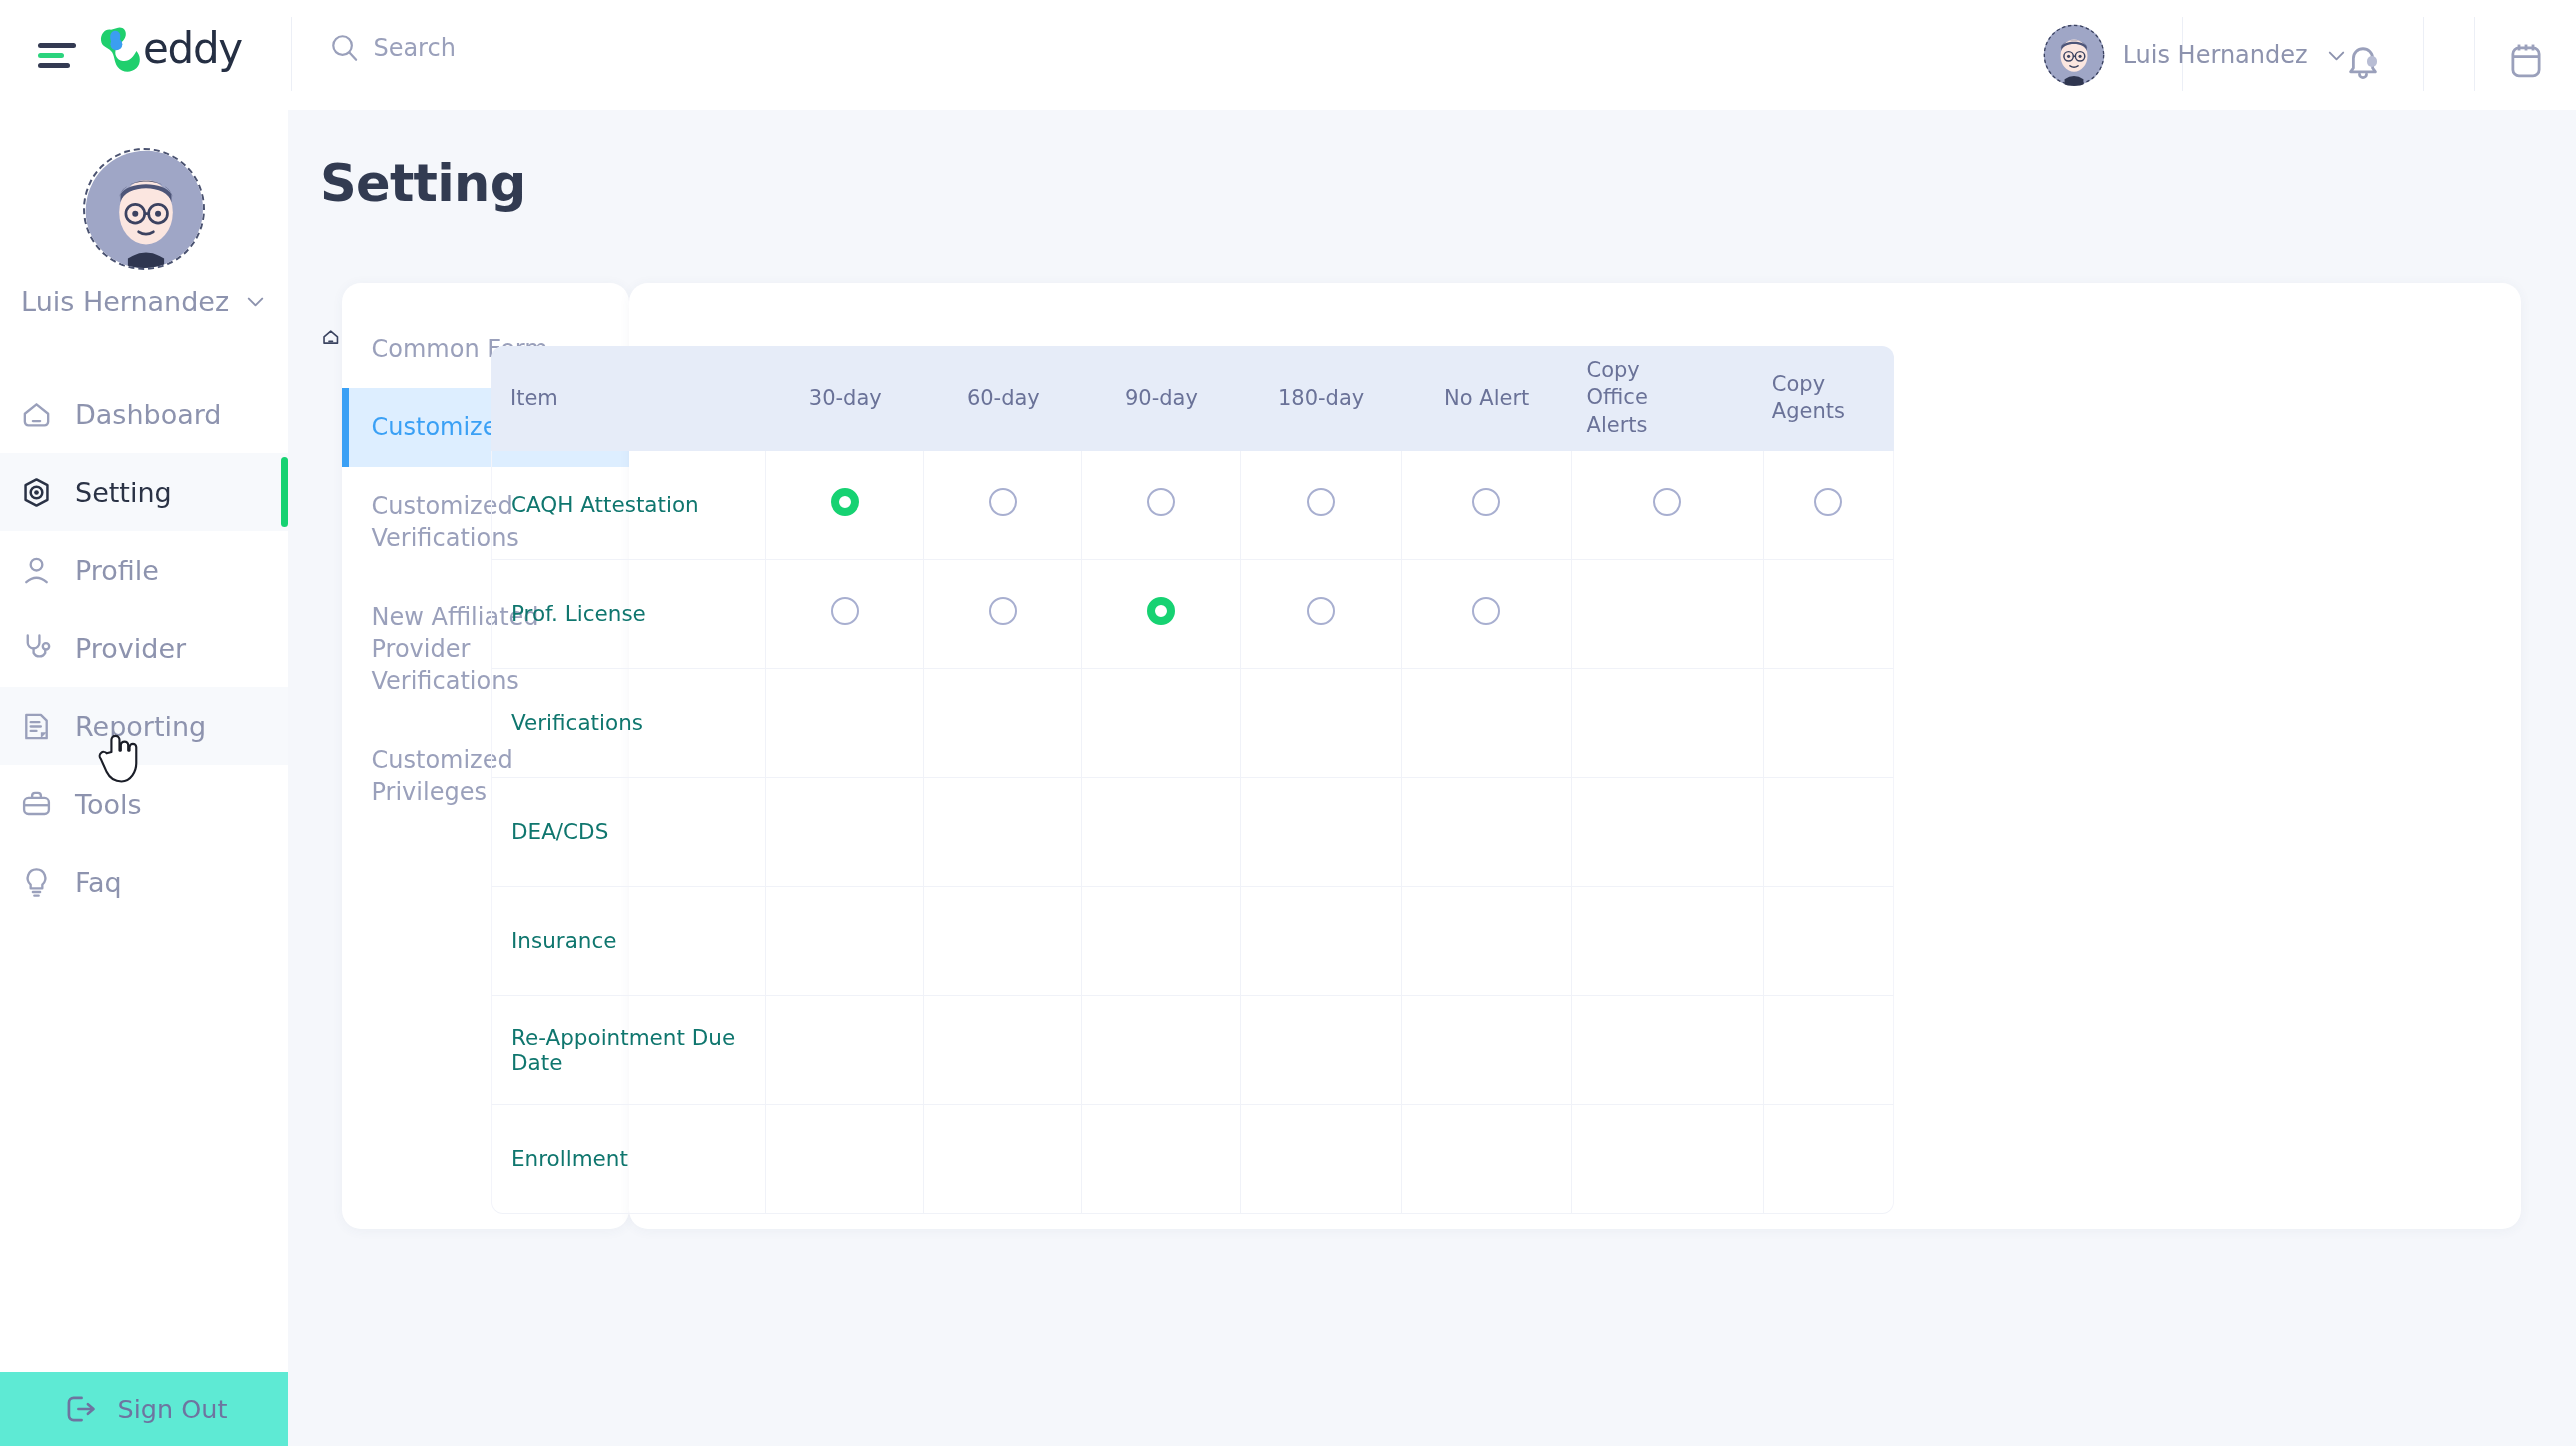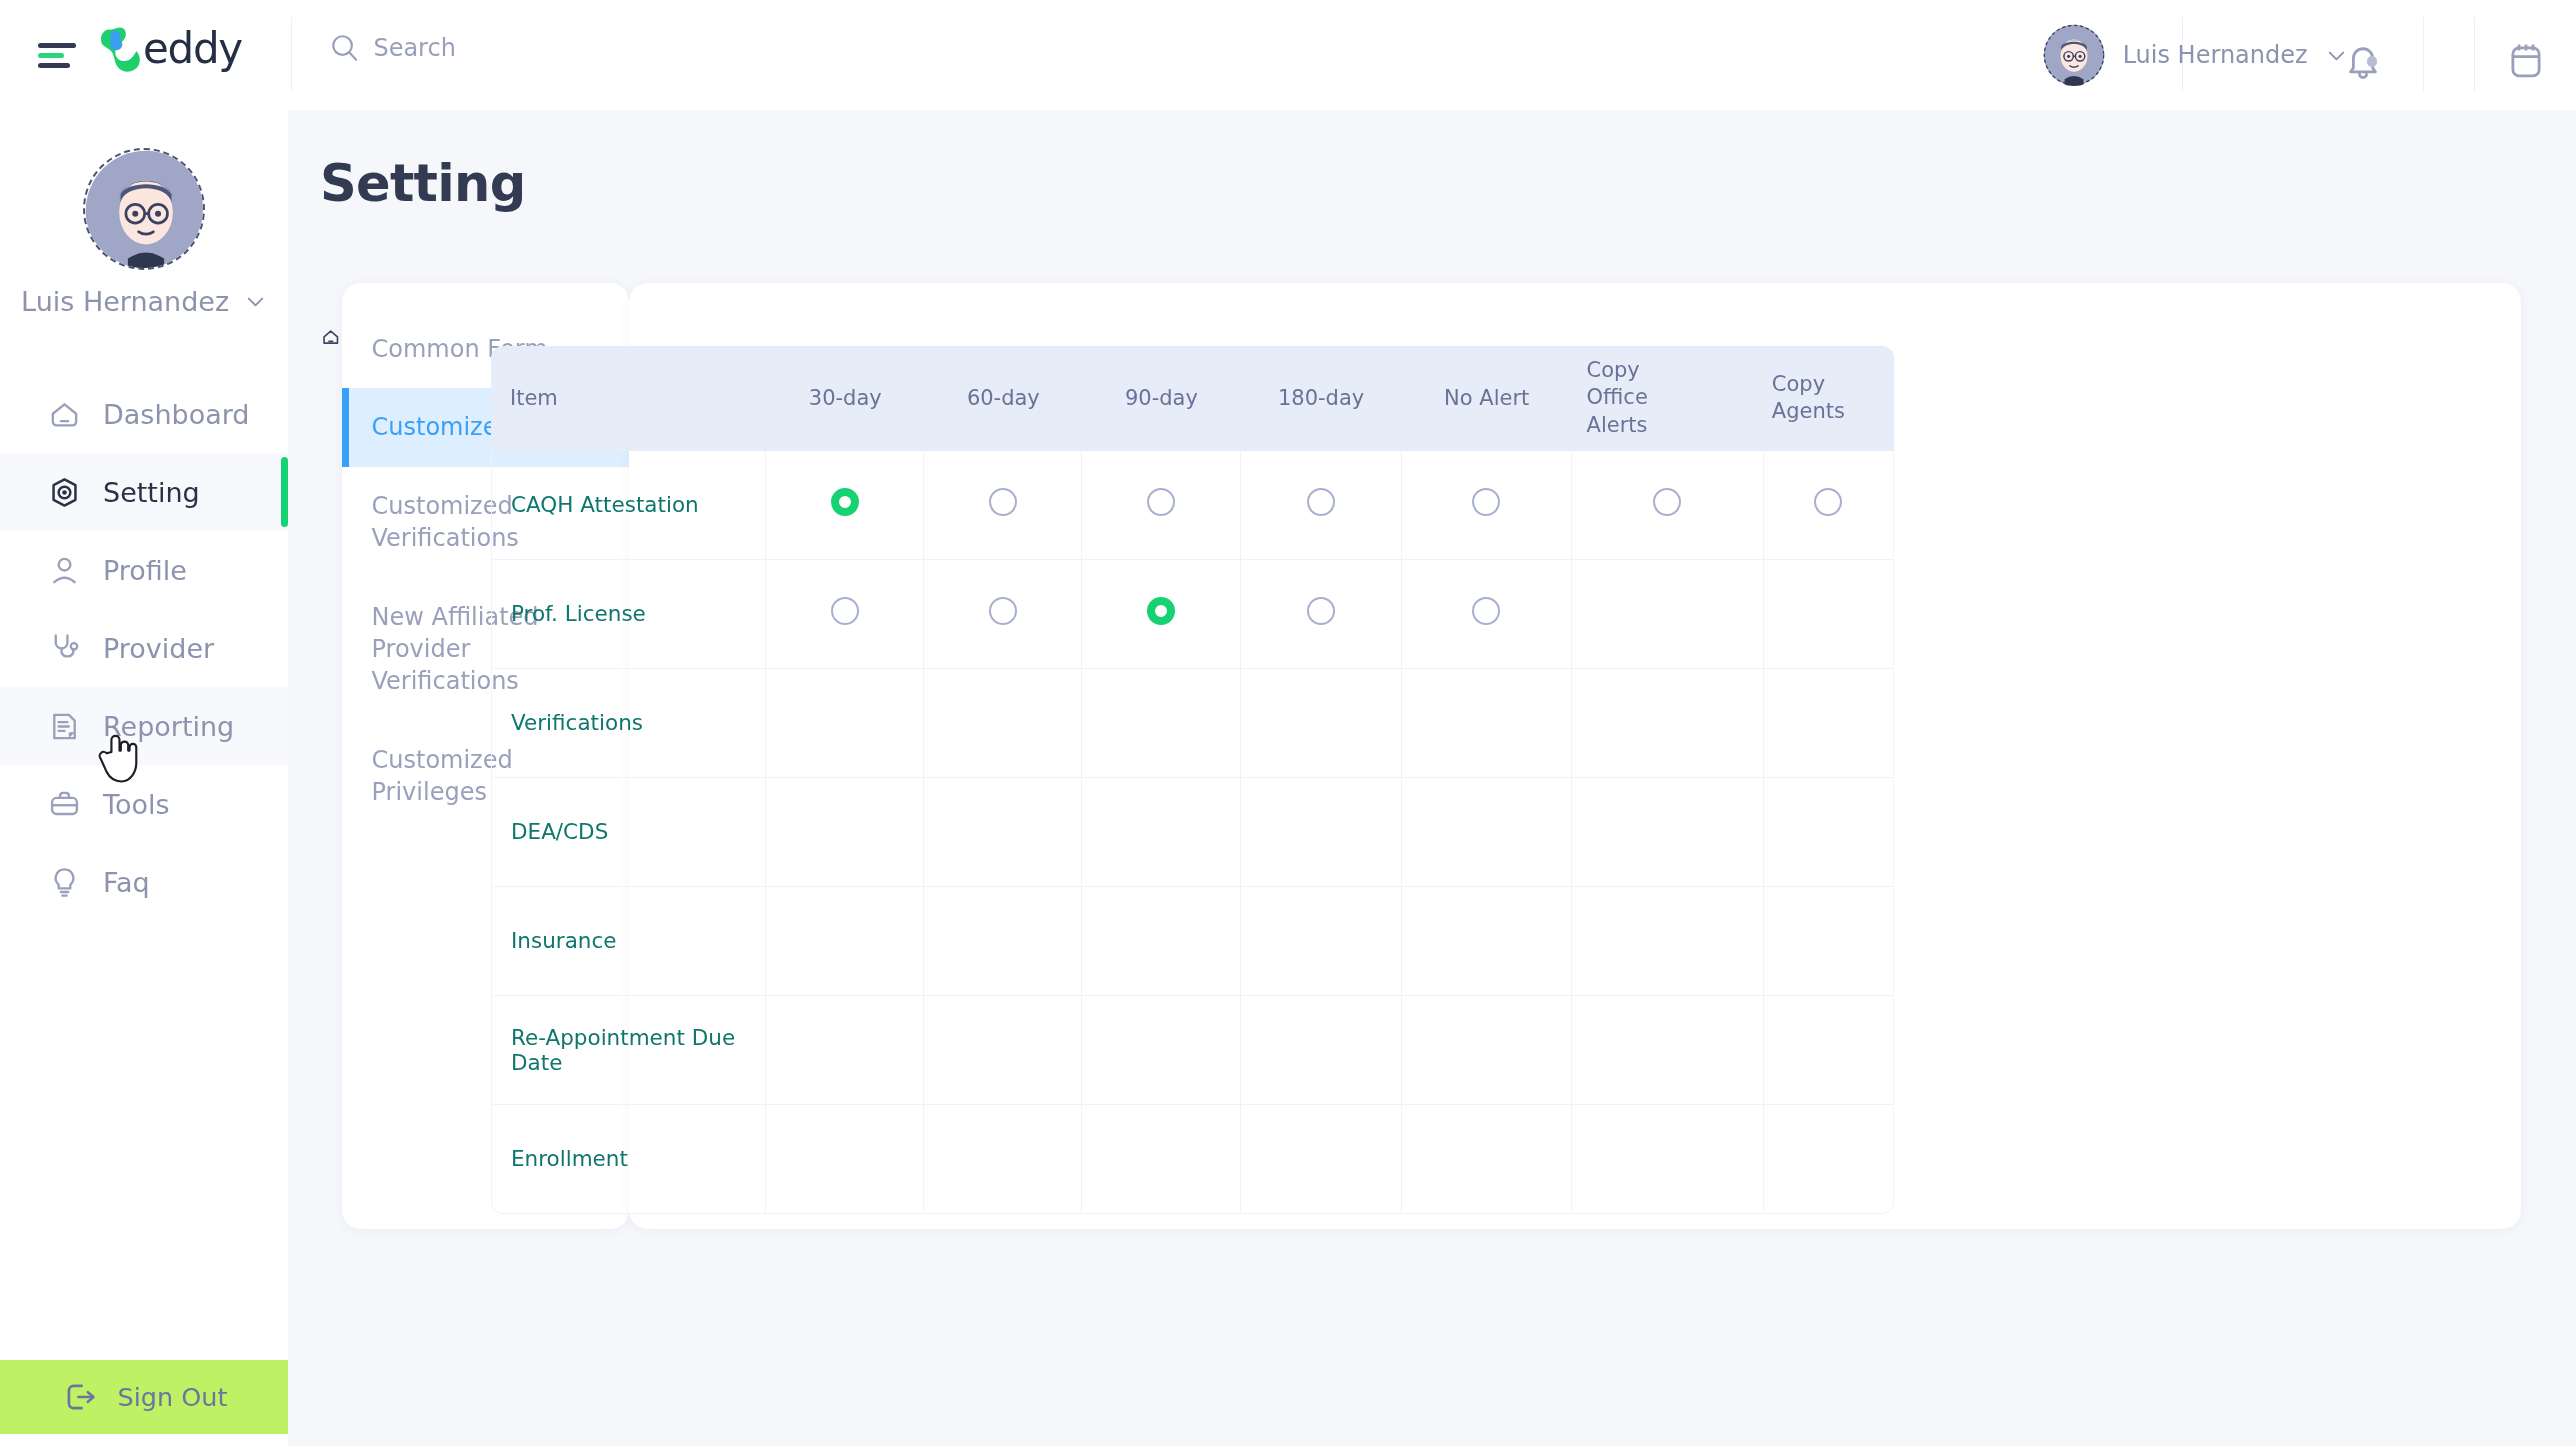--- a/index.html
+++ b/index.html
@@ -67,35 +67,35 @@
   .avatar-lg {
     width: 122px; height: 122px; border-radius: 50%; overflow: hidden;
     border: 2.7px dashed #4a5270;
   }
   .side-name-row { margin-top: 16px; display: flex; align-items: center; gap: 14.8px; cursor: pointer; }
   .side-name { font-size: 27px; color: #8d93ae; }
 
   .nav { margin-top: 58px; }
   .nav-item {
     position: relative; display: flex; align-items: center; gap: 20px;
-    height: 78px; padding-left: 45px; cursor: pointer;
+    height: 78px; padding-left: 17px; cursor: pointer;
   }
   .nav-item .nav-label { font-size: 27px; color: #8d93ae; white-space: nowrap; }
   .nav-item.active { background: #f7f9fc; }
   .nav-item.active .nav-label { color: #2a3245; }
   .nav-item.hovered { background: #f7f9fc; }
   .nav-item.active::after {
     content: ""; position: absolute; right: 0; top: 4px; bottom: 4px;
     width: 7.4px; border-radius: 4px; background: #16d272;
   }
   .nav-icon { width: 38px; height: 38px; flex: 0 0 auto; display: flex; align-items: center; justify-content: center; }
 
   .signout {
-    position: absolute; left: 0; bottom: 12px; width: 288px; height: 74px;
-    background: #bef264; display: flex; align-items: center; justify-content: center;
+    position: absolute; left: 0; bottom: 0; width: 288px; height: 74px;
+    background: #5eead4; display: flex; align-items: center; justify-content: center;
     gap: 19px; cursor: pointer;
   }
   .signout-label { font-size: 25.5px; color: #6e74a0; }
 
   
   .cursor-hand { position: absolute; left: 98px; top: 729px; width: 47px; height: 58px; z-index: 40; pointer-events: none; }
 
   
   .main { position: absolute; left: 288px; top: 110px; width: 2288px; height: 1336px; background: #f5f7fb; }
   .page-title { position: absolute; left: 32px; top: 44px; font-size: 51px; font-weight: 700; color: #323b51; letter-spacing: -0.7px; }

